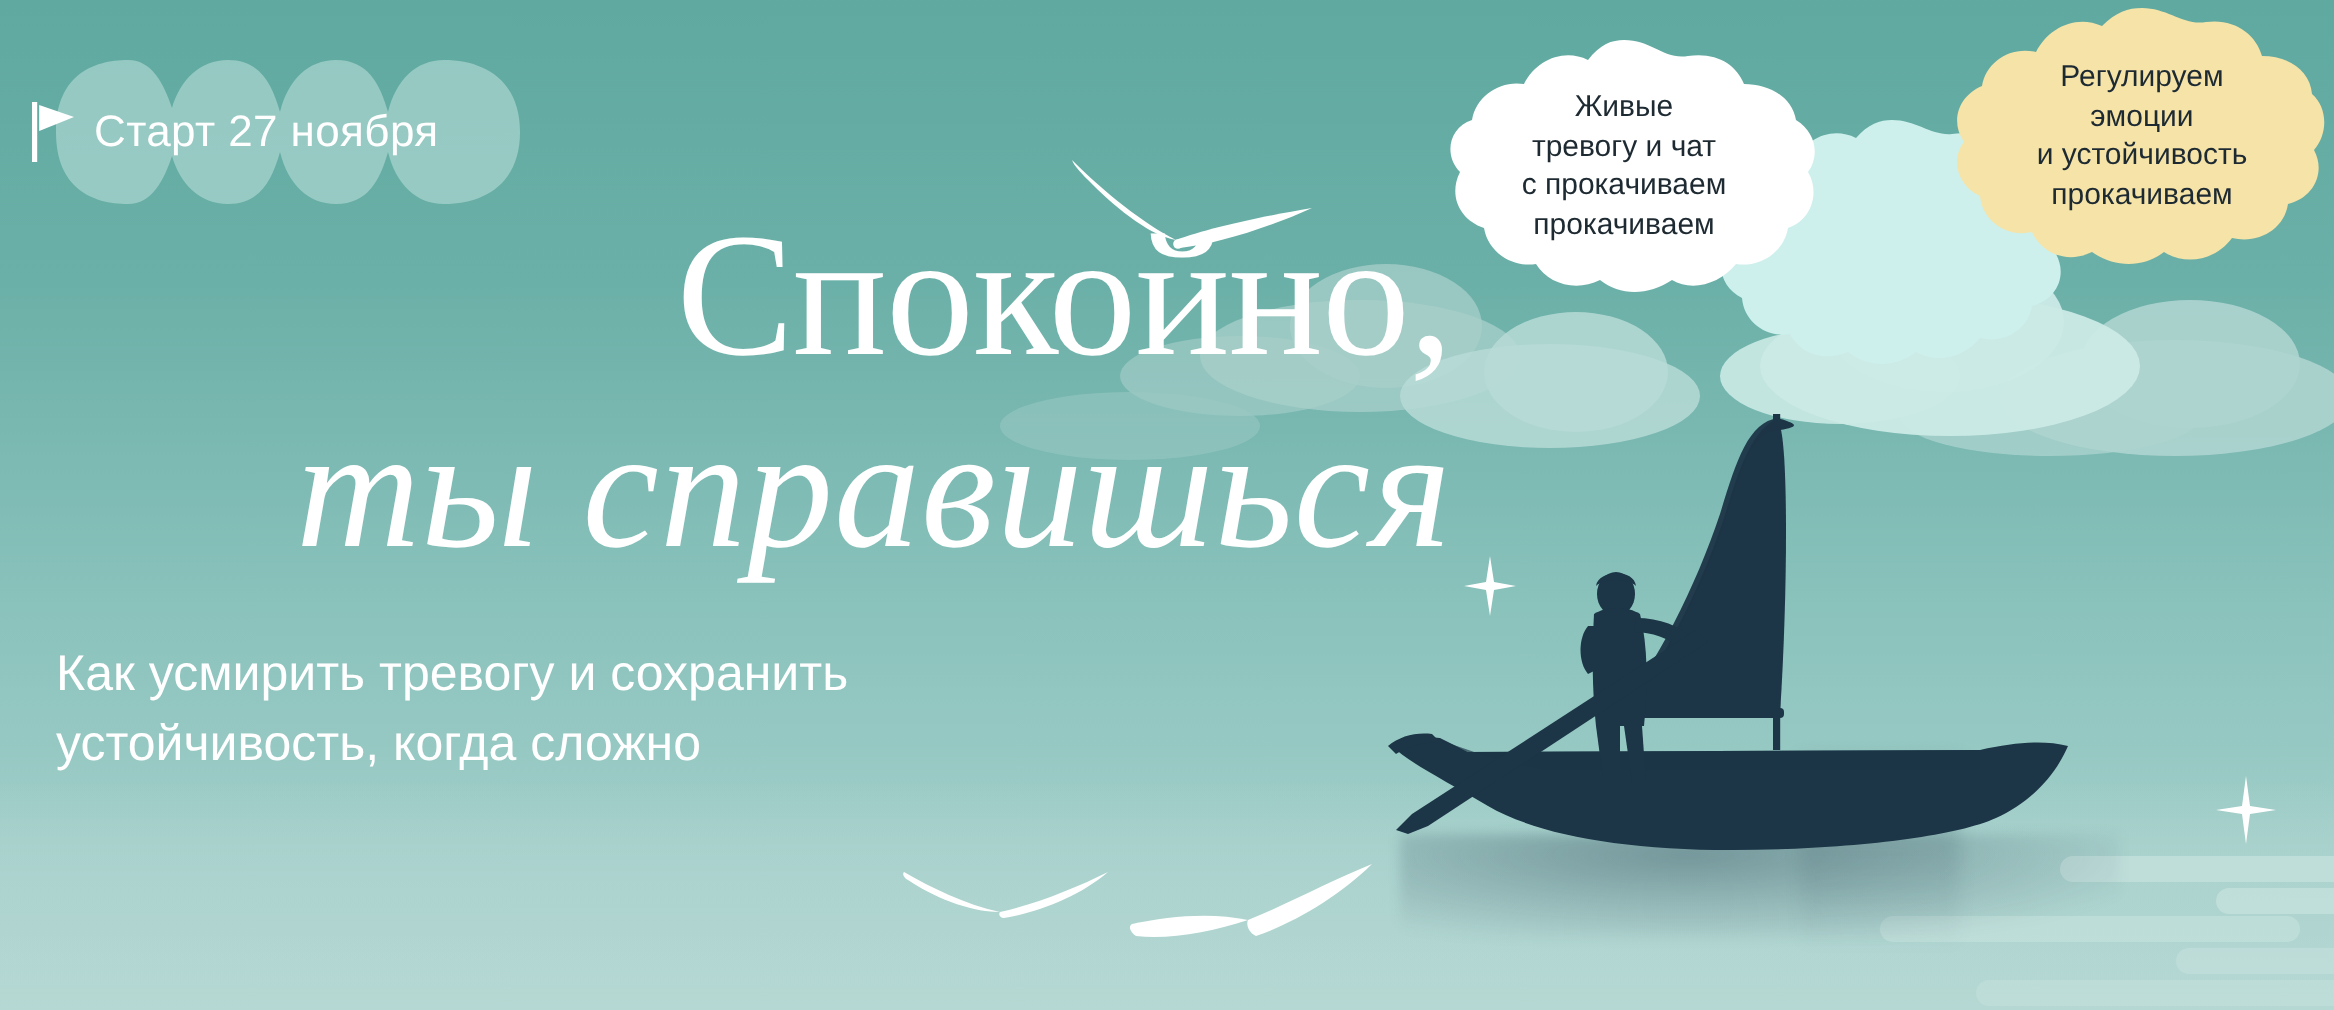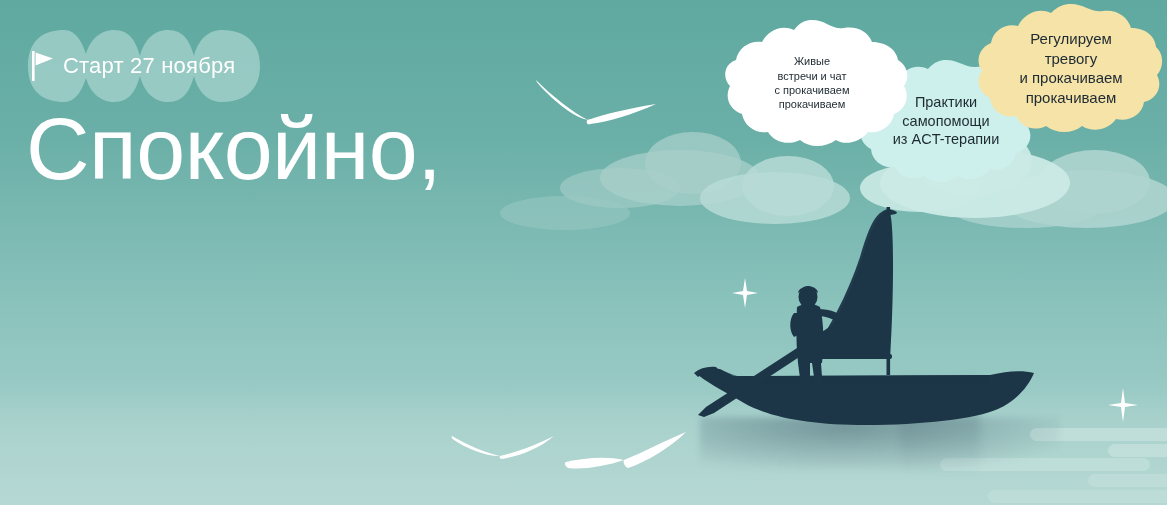--- a/index.html
+++ b/index.html
@@ -91,21 +91,21 @@
   
   .sparkle { position: absolute; }
 
   
   .badge-wrap {
     position: absolute;
     left: 0; top: 30px;
     height: 72px;
     display: flex;
     align-items: center;
-    padding-left: 32px;
+    padding-left: 16px;
   }
   .badge-wave {
     position: absolute;
     left: 28px; top: 0;
     width: 232px; height: 72px;
     opacity: .55;
   }
   .flag-icon { position: relative; width: 22px; height: 30px; margin-right: 9px; }
   .badge-label {
     position: relative;
@@ -115,21 +115,22 @@
     letter-spacing: .2px;
     white-space: nowrap;
   }
 
   
   .headline {
     position: absolute;
     left: 26px; top: 104px;
     width: 700px;
     color: #ffffff;
-    font-family: Liberation Sans, sans-serif;
+    font-family: Liberation Serif, serif;
+    text-align: right;
   }
   .headline .l1 {
     display: block;
     font-size: 88px;
     line-height: 1.02;
     font-weight: 400;
     letter-spacing: -0.5px;
   }
   .headline .l2 {
     display: block;
@@ -156,21 +157,21 @@
     display: flex;
     align-items: center;
     justify-content: center;
     text-align: center;
     color: #1e2a32;
     line-height: 1.3;
   }
   .bubble .blob { position: absolute; inset: 0; }
   .bubble .btext { position: relative; z-index: 2; padding: 0 6px; }
 
-  #bubble-live   { left: 714px; top: 18px;  width: 196px; height: 130px; font-size: 11px; z-index: 6; }
+  #bubble-live   { left: 714px; top: 18px;  width: 196px; height: 130px; font-size: 15px; z-index: 6; }
   #bubble-act    { left: 858px; top: 58px;  width: 176px; height: 126px; font-size: 14.5px; z-index: 5; }
   #bubble-emo    { left: 978px; top: 2px;   width: 186px; height: 132px; font-size: 15px; z-index: 7; }
 </style>
 </head>
 <body>
 
 <div id="banner">
 
   <div class="sky">
     <div class="cloud cl-b"></div>
@@ -282,69 +283,66 @@
     </svg>
     <svg class="flag-icon" viewBox="0 0 22 30">
       <rect x="0" y="0" width="2.6" height="30" fill="#ffffff"></rect>
       <path d="M3.6 1.5 L 21 7.5 L 3.6 14.5 Z" fill="#ffffff"></path>
     </svg>
     <span class="badge-label">Старт 27 ноября</span>
   </div>
 
   <h1 class="headline">
     <span class="l1">Спокойно,</span>
+    <span class="l2">ты справишься</span>
   </h1>
 
+  <p class="subtitle">Как усмирить тревогу и сохранить устойчивость, когда сложно</p>
 
   <div class="bubble" id="bubble-live">
     <svg class="blob" viewBox="0 0 196 130" preserveAspectRatio="none">
       <path d="M98 2 C 112 2 118 12 130 10 C 144 8 154 14 158 24
                C 170 24 182 30 184 42 C 194 48 196 60 190 68
                C 196 78 192 92 180 96 C 178 108 166 116 154 114
                C 146 124 132 128 122 122 C 110 130 96 130 86 122
                C 74 128 60 124 54 114 C 42 116 30 108 28 96
                C 16 92 10 80 16 68 C 8 60 10 46 22 42
                C 24 30 36 22 48 24 C 54 12 68 6 80 12 C 86 4 92 2 98 2 Z" fill="#ffffff"></path>
     </svg>
     <span class="btext">
       <span>Живые</span><br>
-      <span>встречи и чат</span><br>
+      <span>тревогу и чат</span><br>
       <span>с прокачиваем</span><br>
       <span>прокачиваем</span>
     </span>
   </div>
 
   <div class="bubble" id="bubble-act">
     <svg class="blob" viewBox="0 0 176 126" preserveAspectRatio="none">
       <path d="M88 2 C 100 2 108 10 118 9 C 132 7 142 14 145 25
                C 157 25 168 32 169 43 C 177 50 177 62 170 69
                C 176 80 170 92 158 95 C 156 107 144 114 132 111
                C 124 121 110 124 100 118 C 90 126 76 126 66 118
                C 54 123 42 119 37 109 C 25 111 14 103 13 91
                C 3 86 -1 74 6 65 C -1 56 2 43 14 39
                C 16 28 27 20 39 23 C 45 11 58 5 70 11 C 76 4 82 2 88 2 Z" fill="#cdf0ec"></path>
     </svg>
-    <span class="btext">
-      <span>Практики</span><br>
-      <span>самопомощи</span><br>
-      <span>из ACT-терапии</span>
-    </span>
   </div>
 
   <div class="bubble" id="bubble-emo">
     <svg class="blob" viewBox="0 0 186 132" preserveAspectRatio="none">
       <path d="M93 2 C 106 2 114 11 125 9 C 139 7 150 15 153 26
                C 166 26 177 33 178 45 C 186 52 186 65 179 73
                C 185 84 179 97 166 100 C 164 113 151 120 138 117
                C 130 128 115 131 104 124 C 94 132 79 132 68 124
                C 56 130 43 125 38 114 C 25 117 13 108 12 96
                C 1 91 -3 78 4 69 C -3 59 1 46 13 41
                C 15 29 27 21 40 24 C 46 12 60 5 73 11 C 80 4 86 2 93 2 Z" fill="#f5e3a8"></path>
     </svg>
     <span class="btext">
       <span>Регулируем</span><br>
-      <span>тревогу</span><br>
-      <span>и прокачиваем</span><br>
+      <span>эмоции</span><br>
+      <span>и устойчивость</span><br>
       <span>прокачиваем</span>
     </span>
   </div>
 
 </div>
 
 </body></html>

